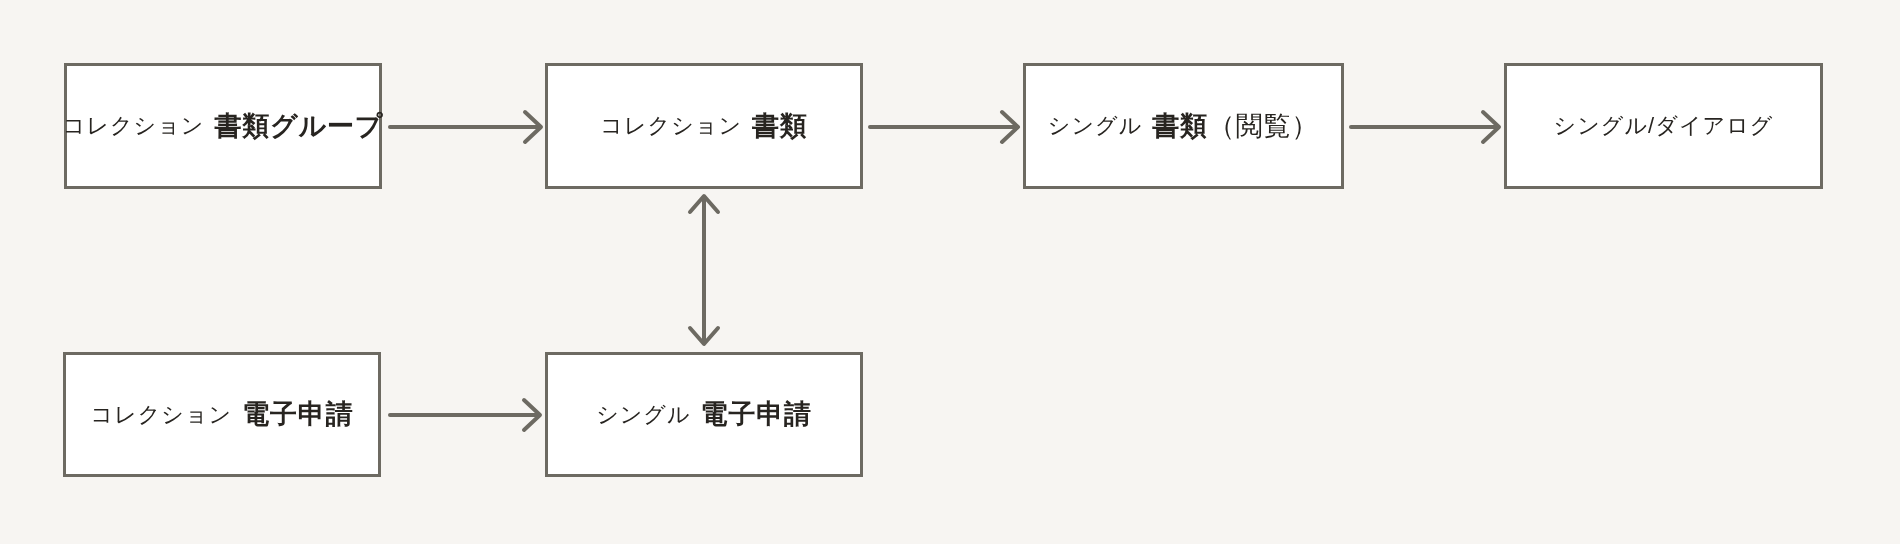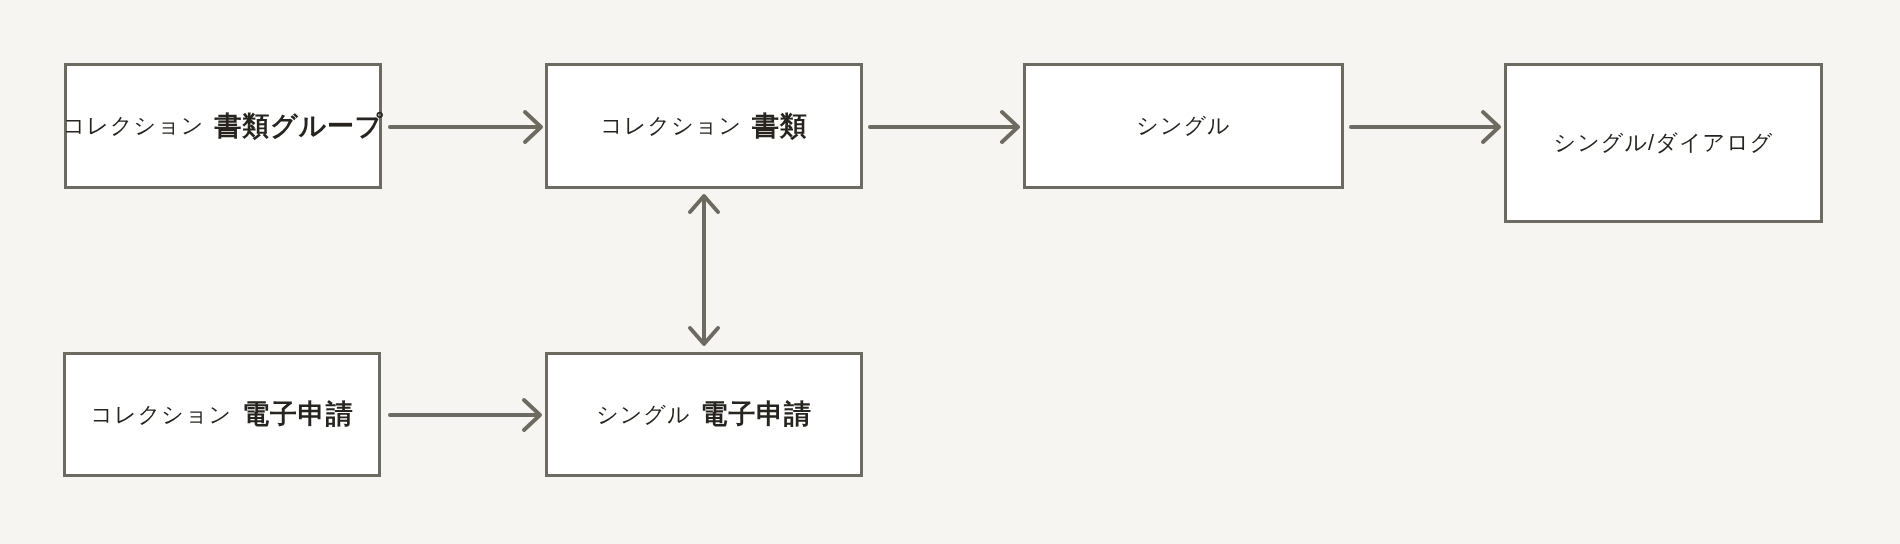--- a/index.html
+++ b/index.html
@@ -96,23 +96,24 @@
     <div class="title"><span class="name">書類グループ</span><span class="suffix"></span></div>
   </div>
 
   <div class="node" style="left:545px; top:63px; width:318px; height:126px;">
     <div class="type">コレクション</div>
     <div class="title"><span class="name">書類</span><span class="suffix"></span></div>
   </div>
 
   <div class="node" style="left:1023px; top:63px; width:321px; height:126px;">
     <div class="type">シングル</div>
+    <div class="title"><span class="name">書類</span><span class="suffix">（閲覧）</span></div>
   </div>
 
-  <div class="node" style="left:1504px; top:63px; width:319px; height:160px;">
+  <div class="node" style="left:1504px; top:63px; width:319px; height:126px;">
     <div class="type">シングル/ダイアログ</div>
   </div>
 
   <div class="node" style="left:63px; top:352px; width:318px; height:125px;">
     <div class="type">コレクション</div>
     <div class="title"><span class="name">電子申請</span><span class="suffix"></span></div>
   </div>
 
   <div class="node" style="left:545px; top:352px; width:318px; height:125px;">
     <div class="type">シングル</div>

